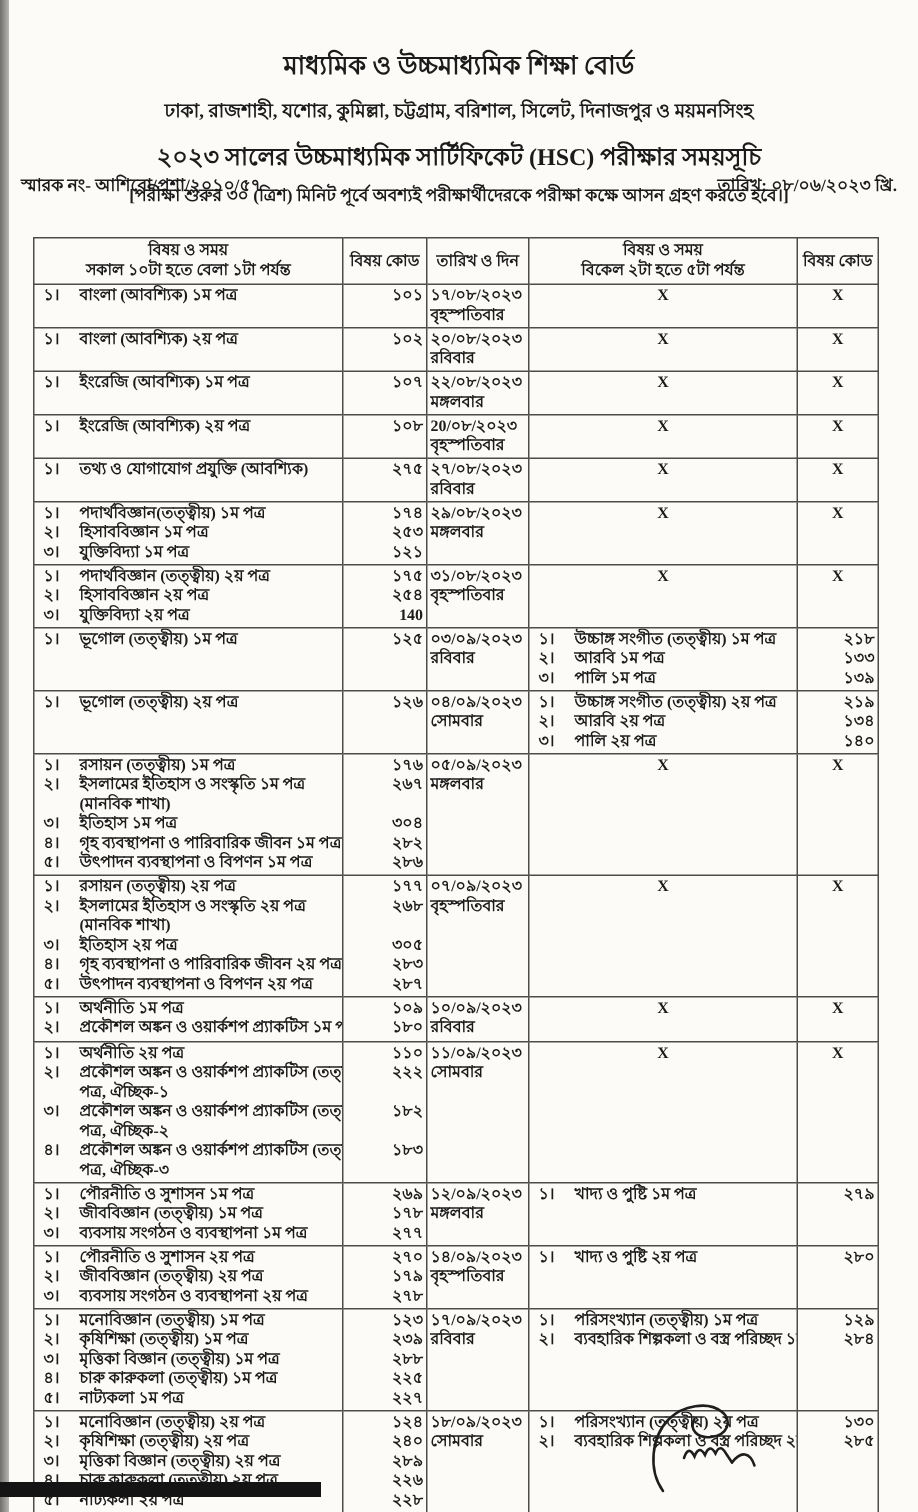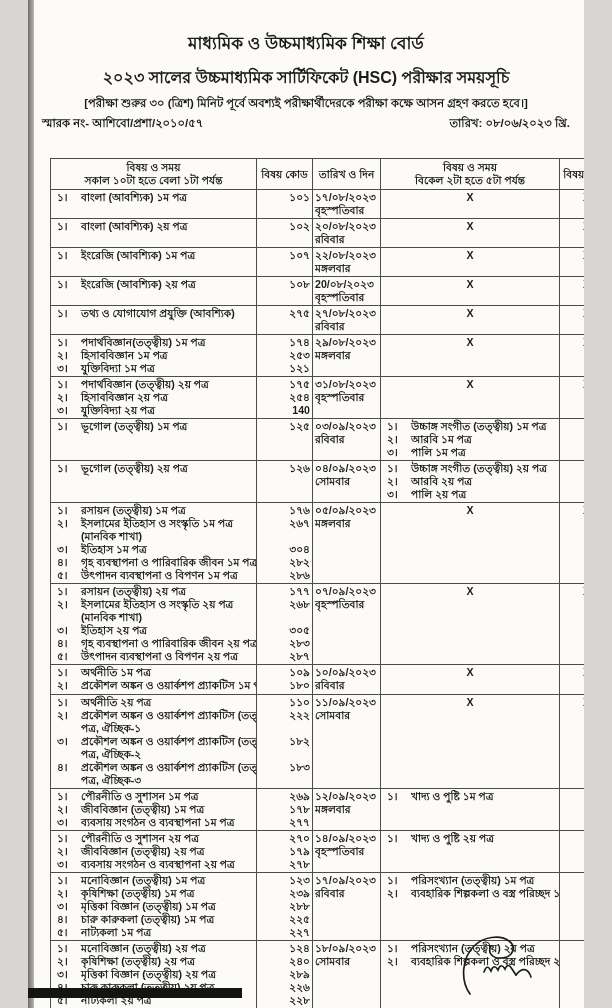--- a/index.html
+++ b/index.html
@@ -1,19 +1,19 @@
 <!DOCTYPE html>
 <html><head>
 <meta charset="utf-8">
 <style>
   html,body{margin:0;padding:0;background:#d8d6d2;}
   .page{
-    position:relative;width:556px;height:1008px;margin:0 auto;
+    position:relative;width:612px;height:1008px;margin:0 auto;
     background:#fcfbf7;overflow:hidden;
-    font-family:Liberation Sans, sans-serif;color:#1b1b1b;
+    font-family:Liberation Serif, serif;color:#1b1b1b;
   }
   .edge-strip{position:absolute;left:0;top:0;bottom:0;width:6px;
     background:linear-gradient(90deg,#6e6e6e,#b8b6b2);}
   .bottom-bar{position:absolute;left:0;top:988px;width:214px;height:10px;background:#141414;}
   .header{position:absolute;left:10px;right:10px;top:30px;text-align:center;font-weight:bold;}
   .org-title{font-size:17px;}
   .boards-line{font-size:12.5px;margin-top:7px;}
   .sched-title{font-size:16px;margin-top:7px;}
   .instr-line{font-size:11.5px;margin-top:3px;}
   .memo-row{position:absolute;left:14px;right:14px;top:115px;display:flex;
@@ -35,20 +35,21 @@
   .sig{position:absolute;left:428px;top:928px;width:92px;height:68px;}
 </style>
 </head>
 <body>
 
 <div class="page">
   <div class="edge-strip"></div>
 
   <div class="header">
     <div class="org-title">মাধ্যমিক ও উচ্চমাধ্যমিক শিক্ষা বোর্ড</div>
+    <div class="boards-line">ঢাকা, রাজশাহী, যশোর, কুমিল্লা, চট্টগ্রাম, বরিশাল, সিলেট, দিনাজপুর ও ময়মনসিংহ</div>
     <div class="sched-title">২০২৩ সালের উচ্চমাধ্যমিক সার্টিফিকেট (HSC) পরীক্ষার সময়সূচি</div>
     <div class="instr-line">[পরীক্ষা শুরুর ৩০ (ত্রিশ) মিনিট পূর্বে অবশ্যই পরীক্ষার্থীদেরকে পরীক্ষা কক্ষে আসন গ্রহণ করতে হবে।]</div>
   </div>
 
   <div class="memo-row">
     <span>স্মারক নং- আশিবো/প্রশা/২০১০/৫৭</span>
     <span>তারিখ: ০৮/০৬/২০২৩ খ্রি.</span>
   </div>
 
 

